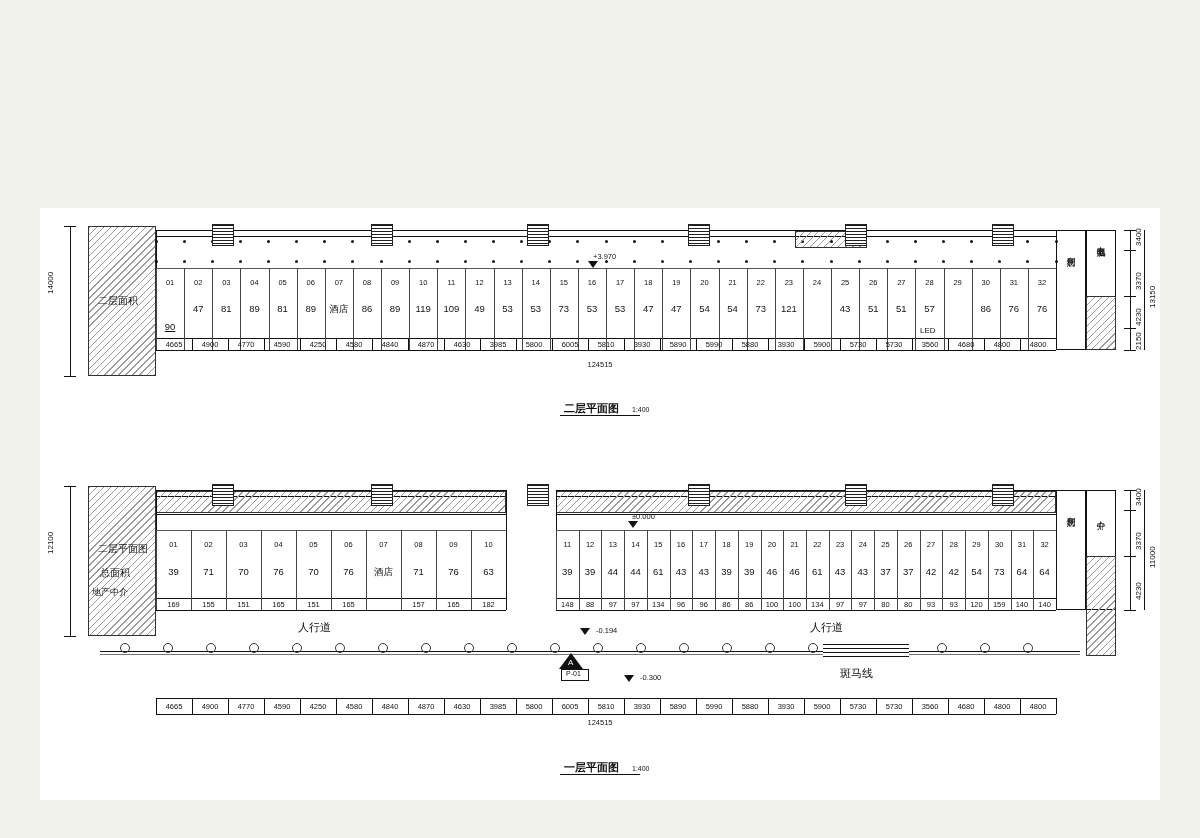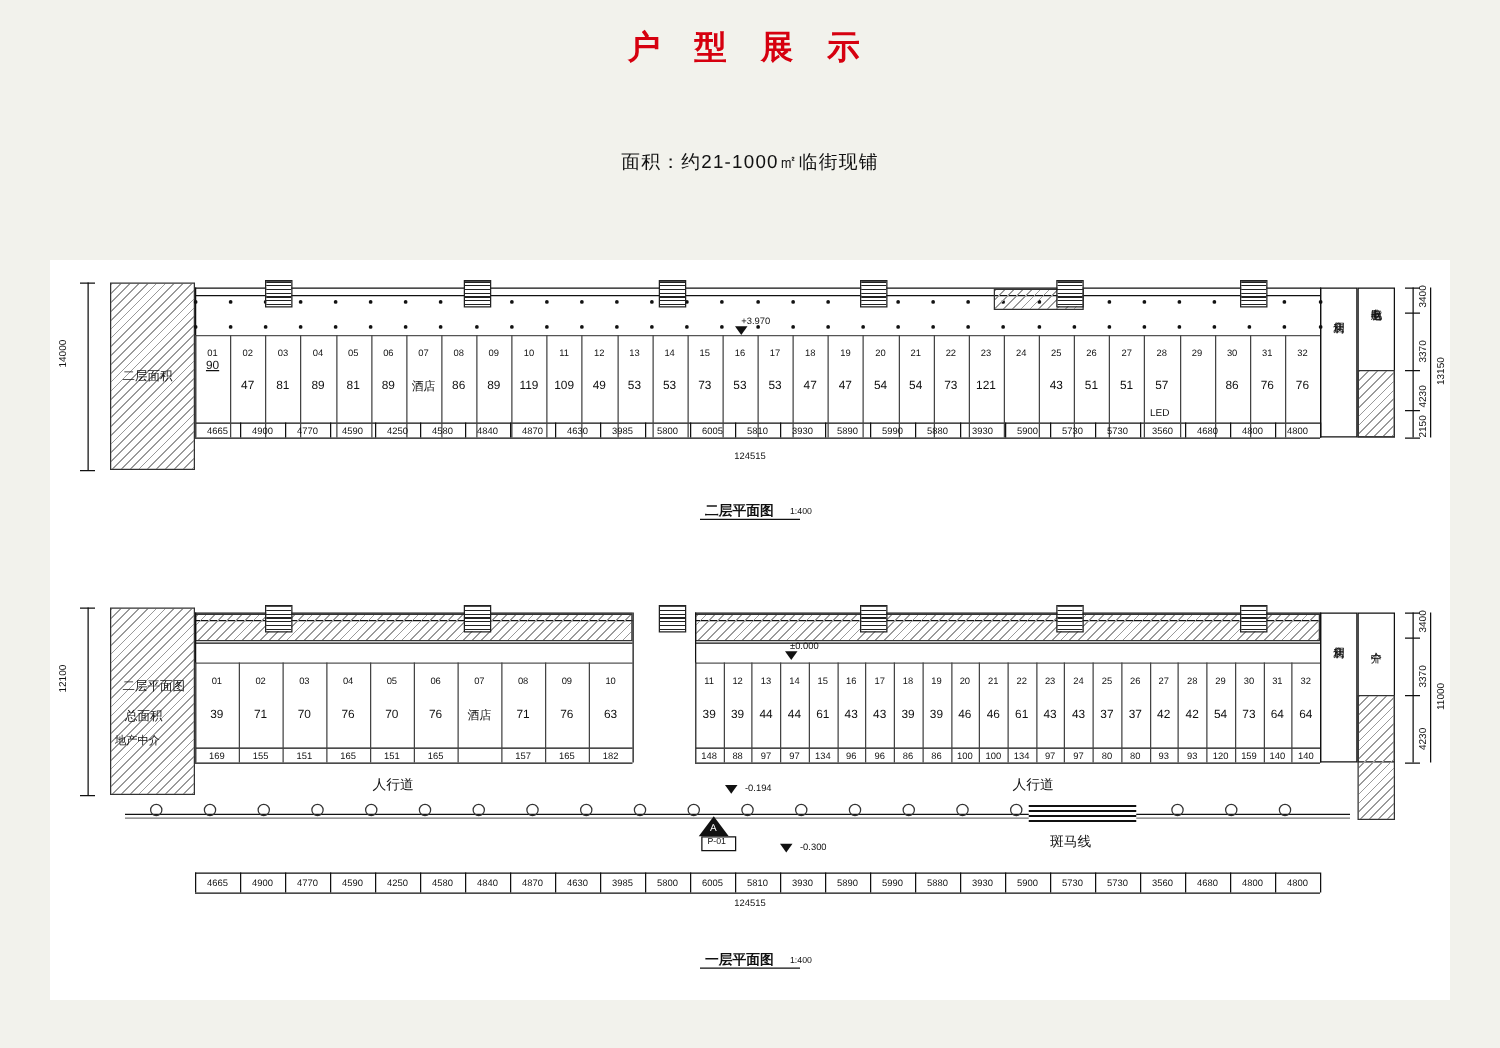--- a/index.html
+++ b/index.html
@@ -54,23 +54,21 @@
   .cell-big{position:absolute;font-size:9.5px;color:#111;text-align:center;white-space:nowrap;}
   .dim{position:absolute;font-size:7.5px;color:#111;text-align:center;white-space:nowrap;}
   .vtext{position:absolute;font-size:9px;color:#111;writing-mode:vertical-rl;text-orientation:upright;line-height:11px;}
 </style>
 </head>
 <body>
 
 <div class="page">
 
   <div class="title-block">
-    <div class="title2">户 型 展 示</div>
   </div>
-  <div class="subline sub1">面积：约21-1000㎡临街现铺</div>
 
   <div class="sheet">
 
     <div class="abs" style="left:0;top:0;width:1120px;height:215px;">
 
       <div class="vline" style="left:30px;top:18px;height:150px;"></div>
       <div class="hline" style="left:24px;top:18px;width:12px;"></div>
       <div class="hline" style="left:24px;top:168px;width:12px;"></div>
       <div class="txt" style="left:6px;top:86px;transform:rotate(-90deg);transform-origin:left top;">14000</div>
 
@@ -162,21 +160,21 @@
       <div class="stair" style="left:648px;top:16px;width:22px;height:22px;"></div>
       <div class="stair" style="left:805px;top:16px;width:22px;height:22px;"></div>
       <div class="stair" style="left:952px;top:16px;width:22px;height:22px;"></div>
 
       <div class="lvl" style="left:553px;top:44px;">+3.970</div>
       <div class="abs" style="left:548px;top:53px;width:0;height:0;border-left:5px solid transparent;border-right:5px solid transparent;border-top:7px solid #111;"></div>
 
       <div id="f2-units">
           <div class="vline" style="left: 116px; top: 60px; height: 82px; background: rgb(68, 68, 68);"></div>
           <div class="cell-num" style="left: 116px; top: 70px; width: 28.125px;">01</div>
-          <div class="cell-big" style="left: 116px; top: 79px; width: 28.125px; text-decoration: underline;">90</div>
+          <div class="cell-big" style="left: 116px; top: 113px; width: 28.125px; text-decoration: underline;">90</div>
           <div class="vline" style="left: 144.125px; top: 60px; height: 82px; background: rgb(68, 68, 68);"></div>
           <div class="cell-num" style="left: 144.125px; top: 70px; width: 28.125px;">02</div>
           <div class="cell-big" style="left: 144.125px; top: 95px; width: 28.125px;">47</div>
           <div class="vline" style="left: 172.25px; top: 60px; height: 82px; background: rgb(68, 68, 68);"></div>
           <div class="cell-num" style="left: 172.25px; top: 70px; width: 28.125px;">03</div>
           <div class="cell-big" style="left: 172.25px; top: 95px; width: 28.125px;">81</div>
           <div class="vline" style="left: 200.375px; top: 60px; height: 82px; background: rgb(68, 68, 68);"></div>
           <div class="cell-num" style="left: 200.375px; top: 70px; width: 28.125px;">04</div>
           <div class="cell-big" style="left: 200.375px; top: 95px; width: 28.125px;">89</div>
           <div class="vline" style="left: 228.5px; top: 60px; height: 82px; background: rgb(68, 68, 68);"></div>

